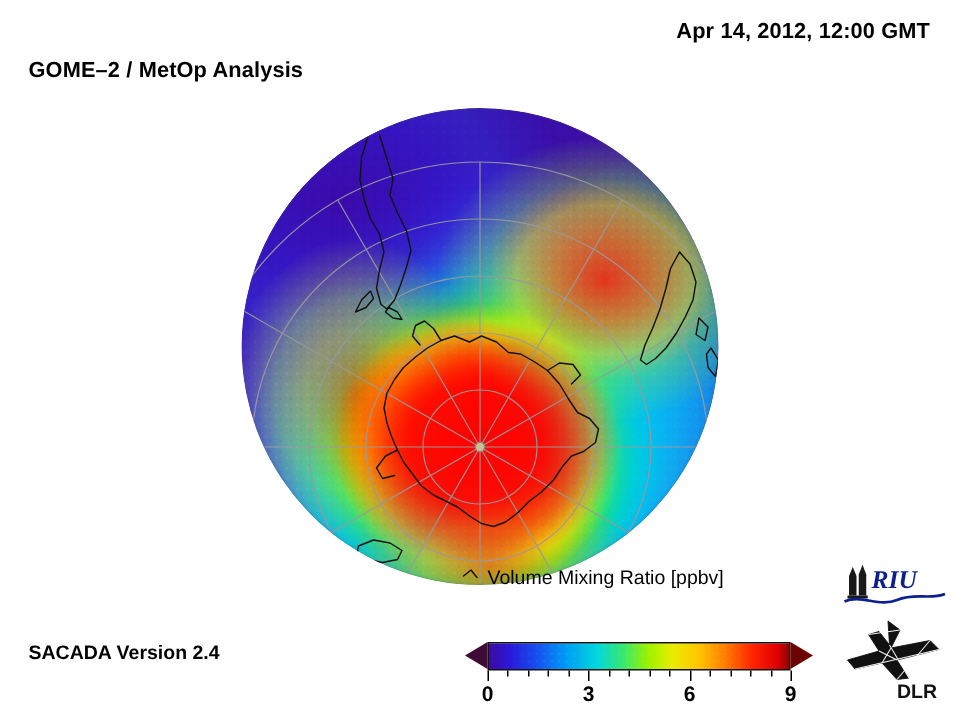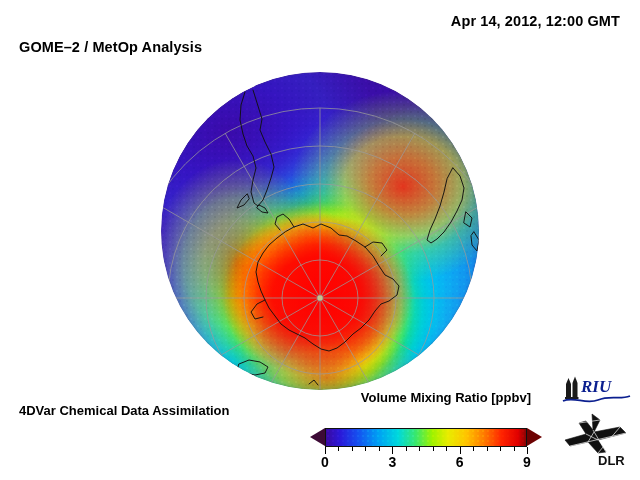--- a/index.html
+++ b/index.html
@@ -90,22 +90,22 @@
     box-shadow:inset 0 0 2px rgba(80,80,90,.55);
   }
   #graticule,#coastlines{position:absolute;inset:0;}
 
   
   .ftr{position:absolute;left:19px;font-weight:bold;font-size:13px;white-space:nowrap;}
   #ftr-l1{top:403px;} #ftr-l2{top:427px;} #ftr-l3{top:451px;}
 
   
   #cbar-title{
-    position:absolute;left:325px;top:390px;width:206px;text-align:right;
-    font-weight:bold;font-size:13px;white-space:nowrap;
+    position:absolute;left:325px;top:377px;width:206px;text-align:left;
+    font-weight:normal;font-size:13px;white-space:nowrap;
   }
   #cbar-group{position:absolute;left:309px;top:428px;width:234px;height:20px;}
   #cbar-strip{
     position:absolute;left:16px;top:0;width:202px;height:19px;
     border:1px solid #111;box-sizing:border-box;
     background:linear-gradient(to right,
       #3a0aa0 0%,  #2a18d8 7%,  #1550f0 16%, #009ef4 26%,
       #00d8dc 36%, #3ae86a 45%, #9cf200 53%, #e8ec00 61%,
       #ffc400 70%, #ff7a00 79%, #ff2200 88%, #e00000 96%, #8a0404 100%);
   }
@@ -204,21 +204,21 @@
                  L97,190 L102,181 L108,173 L116,166 L124,160 Z"></path>
         <path d="M133,155 L128,147 L122,142 L116,145 L114,152 L119,158"></path>
         <path d="M104,228 L96,232 L90,240 L94,247 L102,245"></path>
         <path d="M204,175 L212,170 L221,171 L226,178 L220,184"></path>
       </g>
     </svg>
 
     <div class="globe-layer" id="field-limb"></div>
   </div>
 
-  <div class="ftr" id="ftr-l1">4DVar Chemical Data Assimilation</div>
+  <div class="ftr" id="ftr-l2">SACADA Version 2.4</div>
 
   <div id="cbar-title">Volume Mixing Ratio [ppbv]</div>
 
   <div id="cbar-group">
     <div class="cap" id="cap-low" style="border-right-color: rgb(61, 11, 54);"></div>
     <div id="cbar-strip">
       <div class="grain"></div>
     </div>
     <div class="cap" id="cap-high" style="border-left-color: rgb(109, 2, 2);"></div>
   </div>

